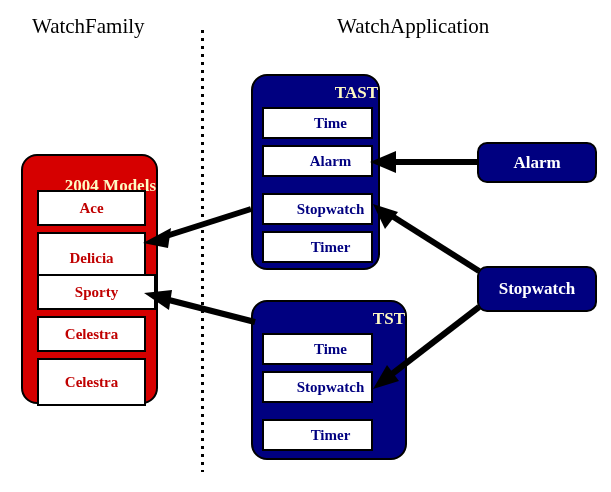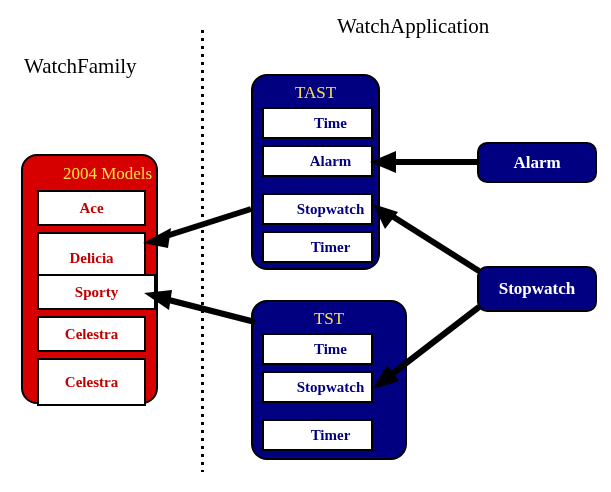--- a/index.html
+++ b/index.html
@@ -18,21 +18,21 @@
 
   
   .column-title {
     position: absolute;
     font-family: "Liberation Serif", "DejaVu Serif", serif;
     font-size: 21px;
     color: #000000;
     white-space: nowrap;
     line-height: 1;
   }
-  #title-family  { left: 24px;  top: 16px; margin-top: 40px; }
+  #title-family  { left: 32px;  top: 16px; }
   #title-app     { left: 337px; top: 16px; }
 
   
   #divider {
     position: absolute;
     left: 201px;
     top: 30px;
     width: 3px;
     height: 442px;
     background-image: linear-gradient(to bottom, #000 0px, #000 3px, transparent 3px, transparent 8px);
@@ -47,23 +47,23 @@
     border-radius: 16px;
     box-sizing: border-box;
   }
   .group-box.red  { background: #d60000; }
   .group-box.blue { background: #000080; }
 
   .group-title {
     position: absolute;
     left: 0;
     right: 0;
-    text-align: center;
-    color: #fde047;
-    font-weight: normal;
+    text-align: right;
+    color: #fef9c3;
+    font-weight: bold;
     font-size: 17px;
     font-family: "Liberation Serif", "DejaVu Serif", serif;
     white-space: nowrap;
   }
 
   
   .row {
     position: absolute;
     background: #ffffff;
     border: 2px solid #000000;
@@ -114,21 +114,21 @@
 <div id="canvas">
 
   <div id="title-family" class="column-title">WatchFamily</div>
 
   <div id="title-app" class="column-title">WatchApplication</div>
 
   <div id="divider"></div>
 
   <div class="group-box red" style="left:21px; top:154px; width:137px; height:250px;">
 
-    <div class="group-title" style="top:8px;padding-left:36px;">2004 Models</div>
+    <div class="group-title" style="top:20px;padding-left:36px;">2004 Models</div>
 
     <div class="row red-text" style="left:14px; top:34px; width:109px; height:36px;">Ace</div>
 
     <div class="row red-text" style="left:14px; top:76px; width:109px; height:52px;">Delicia</div>
 
     <div class="row red-text" style="left:14px; top:118px; width:119px; height:36px;">Sporty</div>
 
     <div class="row red-text" style="left:14px; top:160px; width:109px; height:36px;">Celestra</div>
 
     <div class="row red-text" style="left:14px; top:202px; width:109px; height:48px;">Celestra</div>

